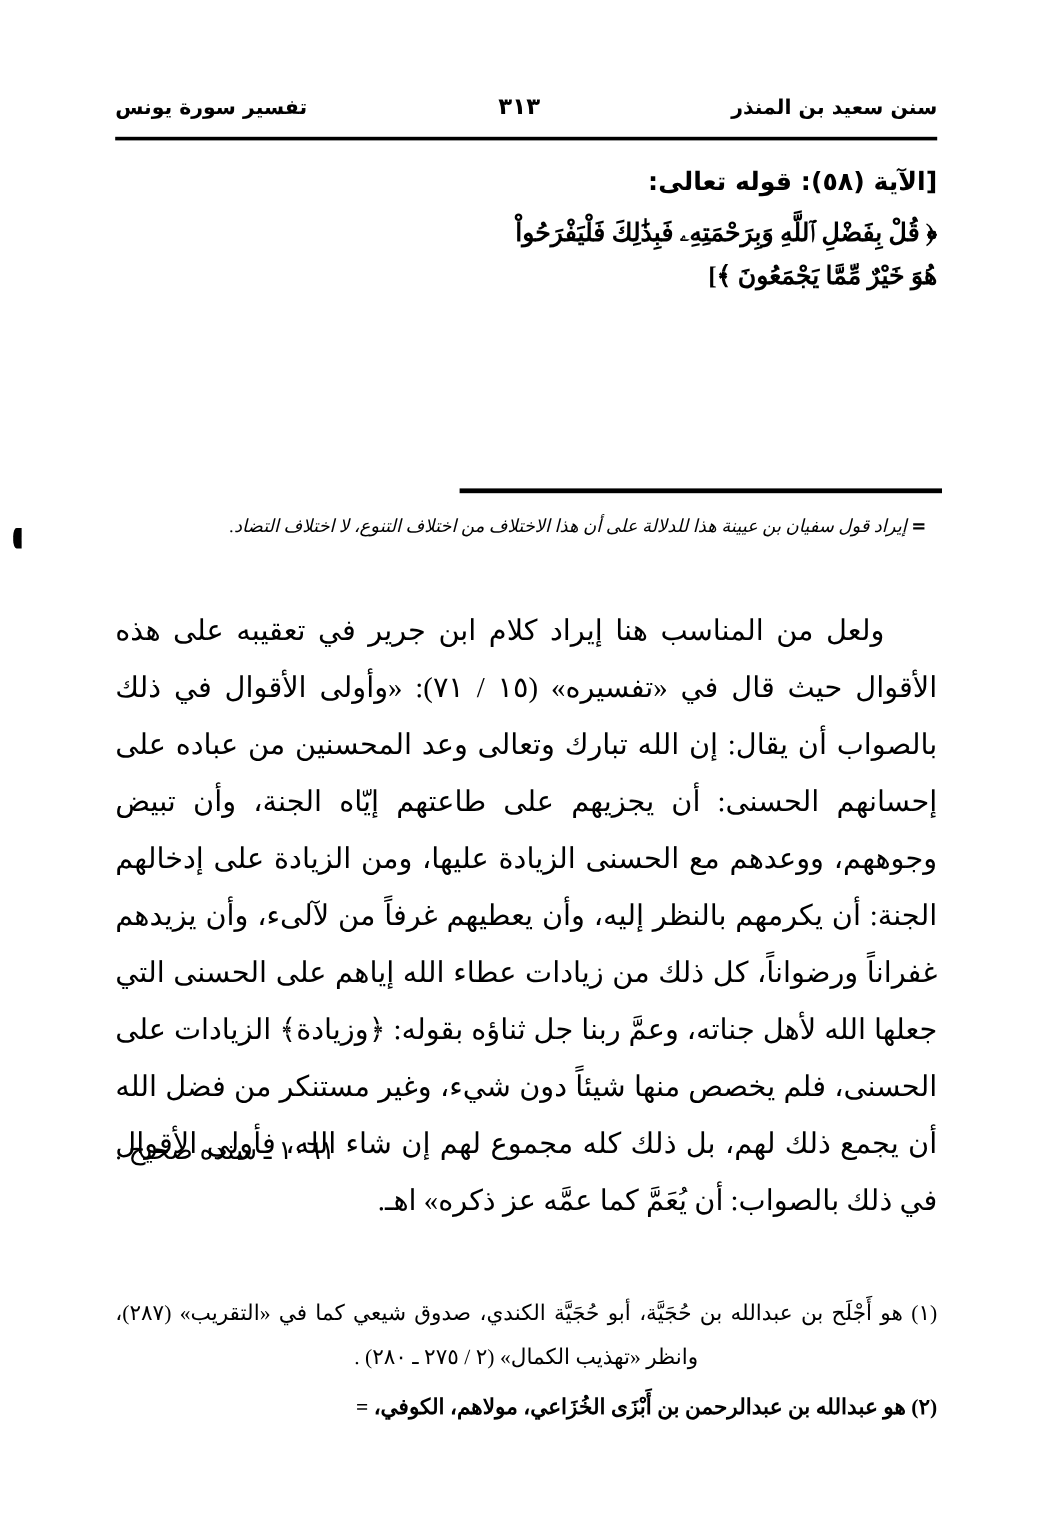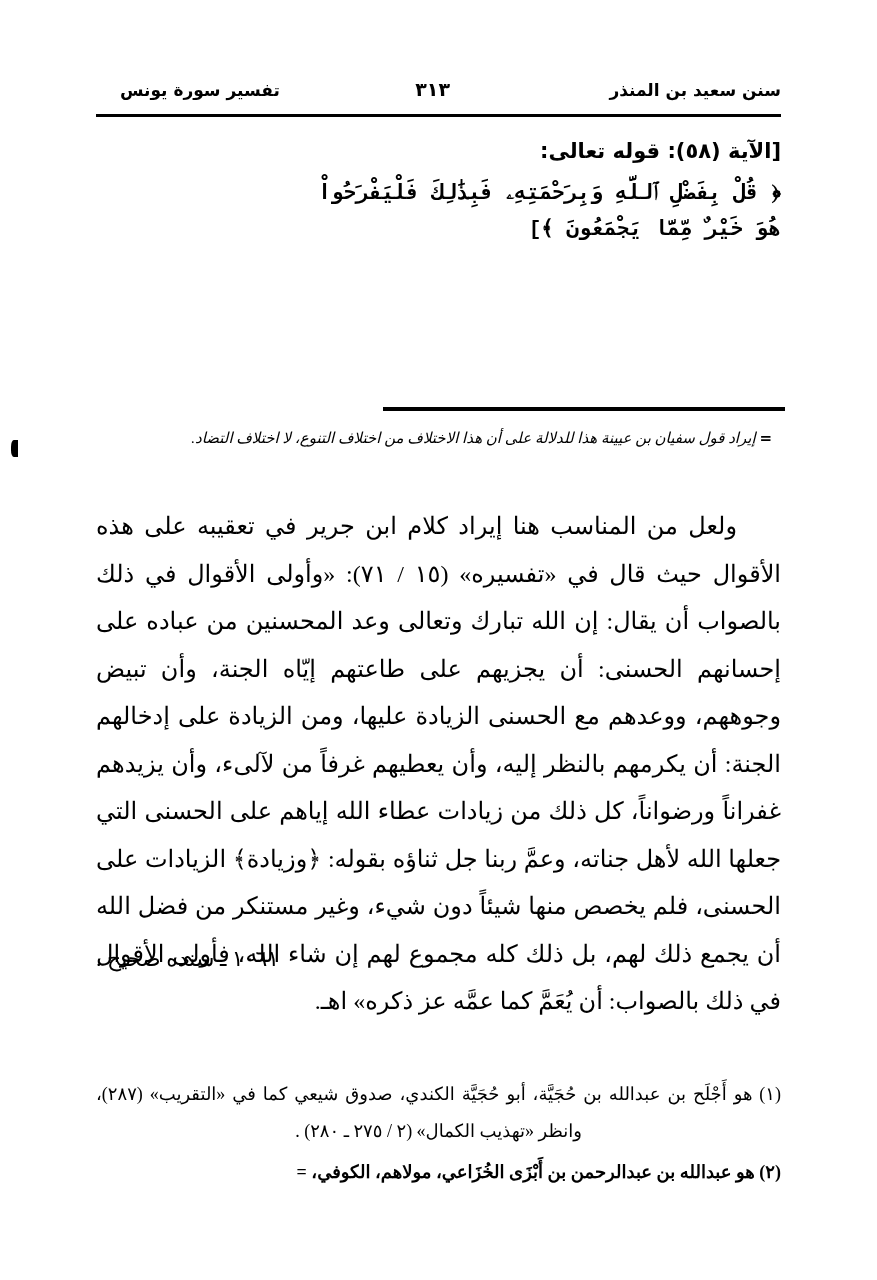--- a/index.html
+++ b/index.html
@@ -28,21 +28,21 @@
     right: 96px;
     left: 96px;
     display: flex;
     align-items: baseline;
     justify-content: space-between;
     font-family: "DejaVu Sans", "Liberation Sans", sans-serif;
     font-weight: bold;
     font-size: 17px;
     letter-spacing: 0px;
   }
-  .header-side { white-space: nowrap; margin-left: 24px; }
+  .header-side { white-space: nowrap; }
   .header-folio {
     font-size: 19px;
     font-weight: bold;
     letter-spacing: 1px;
   }
   .header-rule {
     position: absolute;
     top: 114px;
     right: 96px;
     left: 96px;
@@ -58,21 +58,21 @@
     left: 80px;
   }
   .verse-heading {
     font-family: "DejaVu Sans", "Liberation Sans", sans-serif;
     font-weight: bold;
     font-size: 21px;
     line-height: 1.5;
     margin-bottom: 8px;
   }
   .verse-line {
-    font-family: Liberation Mono, monospace;
+    font-family: Liberation Serif, serif;
     font-weight: bold;
     font-size: 21px;
     line-height: 1.75;
     letter-spacing: 0.5px;
   }
 
   
   .body-text {
     position: absolute;
     right: 96px;

